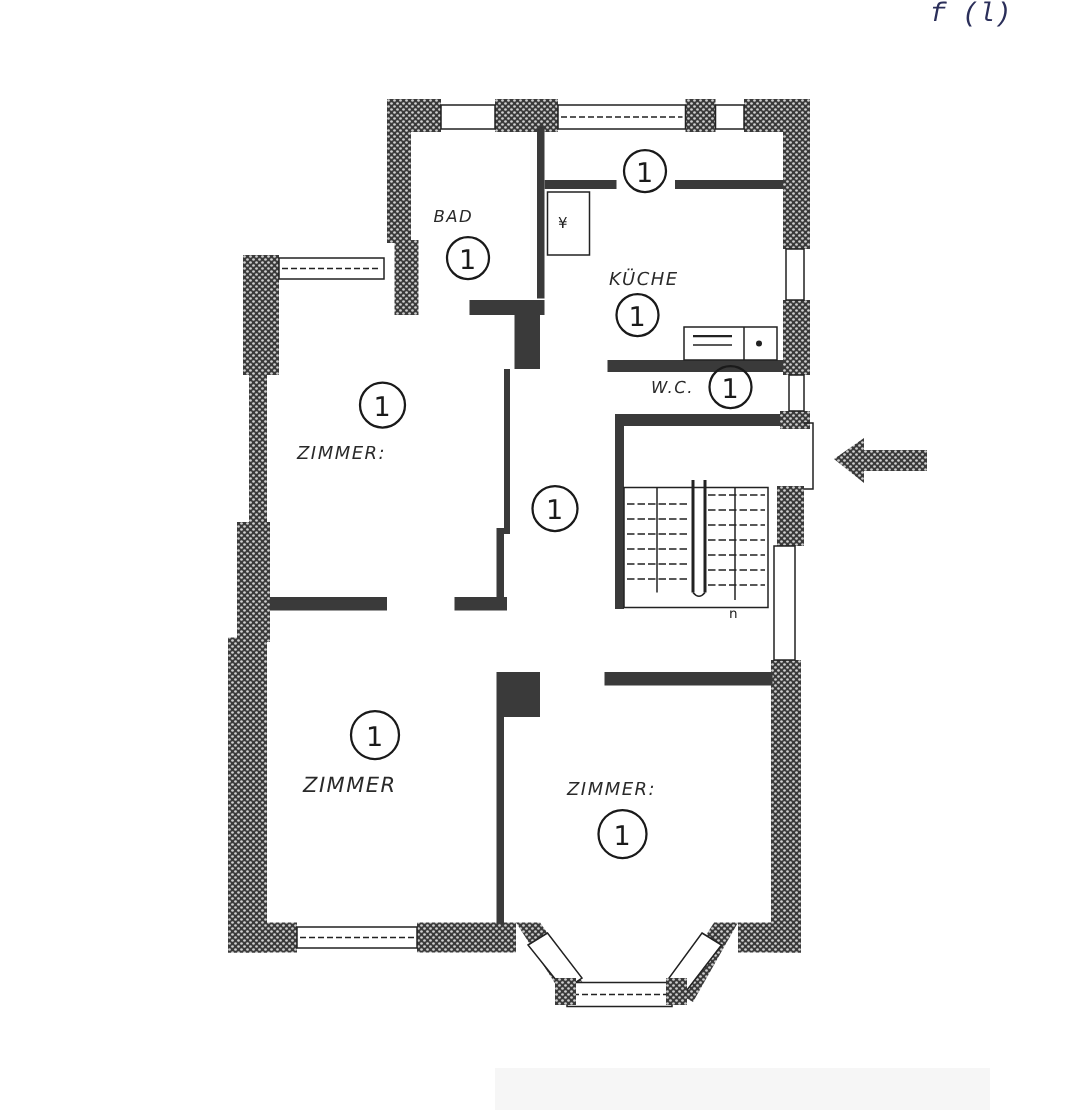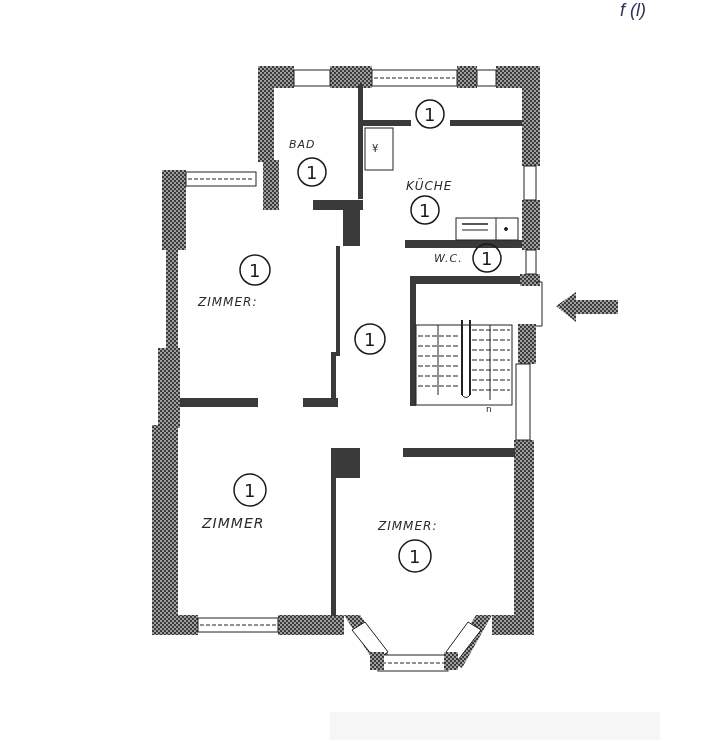--- a/index.html
+++ b/index.html
@@ -1,21 +1,21 @@
 <!DOCTYPE html>
 <html><head>
 <meta charset="utf-8">
 <style>
   html, body { margin:0; padding:0; background:#ffffff; }
   body { width:719px; height:743px; position:relative; overflow:hidden;
          font-family:"DejaVu Sans", sans-serif; }
   #plan { position:absolute; left:0; top:0; width:719px; height:743px; }
   .lbl { font-family:"DejaVu Sans", sans-serif; font-style:italic; fill:#2a2a2a; letter-spacing:1px; }
   .num { font-family:"DejaVu Sans", sans-serif; fill:#1a1a1a; }
-  .corner { position:absolute; left:620px; top:0px; font-family:Liberation Sans, sans-serif;
+  .corner { position:absolute; left:620px; top:0px; font-family:Liberation Mono, monospace;
             font-size:18px; color:#2b2f5a; font-style:italic; }
   .footer-smudge { position:absolute; left:330px; top:712px; width:330px; height:28px;
                    background:#f6f6f6; }
 </style>
 </head>
 <body>
 
 <div class="corner">f (l)</div>
 <div class="footer-smudge"></div>
 

